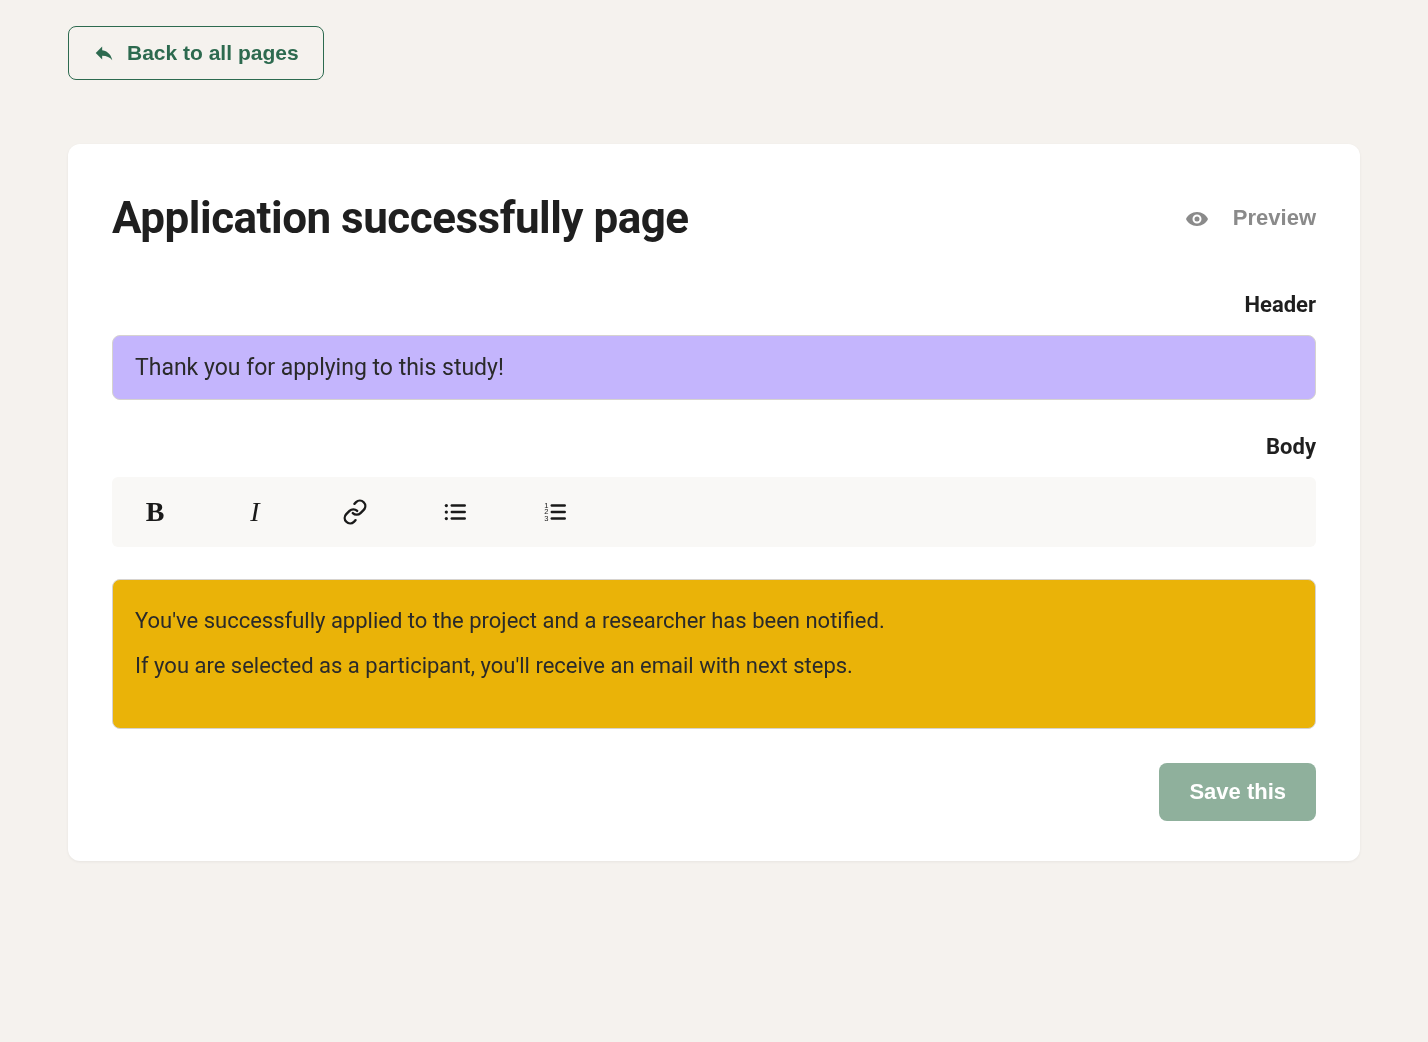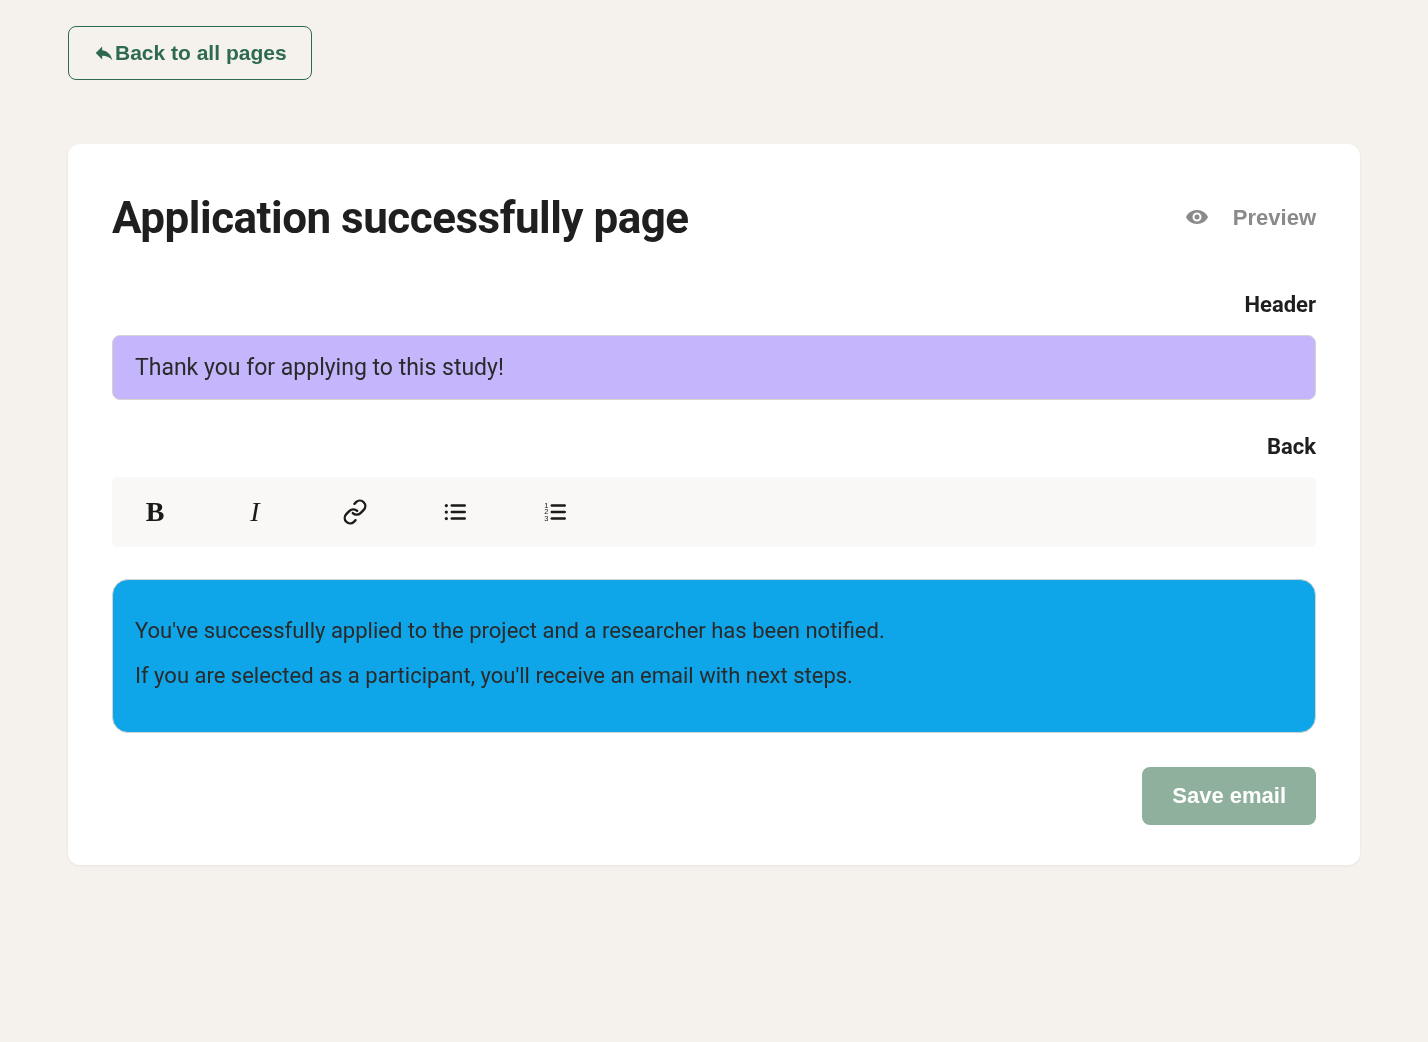--- a/index.html
+++ b/index.html
@@ -9,20 +9,21 @@
     }
     body {
       background: #f5f2ee;
       font-family: -apple-system, BlinkMacSystemFont, "Segoe UI", Roboto, Helvetica, Arial, sans-serif;
       padding: 26px 68px 60px 68px;
       color: #1a1a1a;
     }
     .back-link {
       display: inline-flex;
       align-items: center;
+      gap: 12px;
       border: 1.5px solid #2d6a4f;
       border-radius: 8px;
       padding: 14px 24px;
       color: #2d6a4f;
       background: transparent;
       font-weight: 700;
       font-size: 21px;
       cursor: pointer;
       text-decoration: none;
     }
@@ -45,21 +46,21 @@
       margin-bottom: 48px;
     }
     .page-title {
       font-size: 44px;
       font-weight: 700;
       color: #1f1f1f;
       letter-spacing: -0.5px;
     }
     .preview-btn {
       display: inline-flex;
-      align-items: flex-start;
+      align-items: flex-end;
       gap: 24px;
       color: #8a8a8a;
       font-weight: 700;
       font-size: 22px;
       background: none;
       border: none;
       cursor: pointer;
     }
     .preview-btn svg {
       width: 24px;
@@ -119,25 +120,25 @@
     }
     .italic-glyph {
       font-style: italic;
       font-size: 28px;
       font-family: Georgia, serif;
       font-weight: 500;
     }
     .editor-area {
       width: 100%;
       border: 1px solid #d6d3cf;
-      border-radius: 16px;
-      padding: 36px 22px;
+      border-radius: 8px;
+      padding: 26px 22px;
       font-size: 22px;
       color: #2a2a2a;
-      background: #0ea5e9;
+      background: #eab308;
       min-height: 150px;
       outline: none;
     }
     .editor-area p {
       margin: 0 0 14px 0;
       line-height: 1.4;
     }
     .editor-area p:last-child {
       margin-bottom: 4px;
     }
@@ -179,21 +180,21 @@
       <span>Preview</span>
     </button>
   </div>
 
   <div class="field-group">
     <label class="field-label">Header</label>
     <input type="text" class="text-input" value="Thank you for applying to this study!" style="">
   </div>
 
   <div class="field-group">
-    <label class="field-label">Back</label>
+    <label class="field-label">Body</label>
 
     <div class="toolbar">
       <button class="toolbar-btn">
         <span class="bold-glyph">B</span>
       </button>
       <button class="toolbar-btn">
         <span class="italic-glyph">I</span>
       </button>
       <button class="toolbar-btn">
         <svg viewBox="0 0 24 24" fill="none" stroke="currentColor" stroke-width="2.2" stroke-linecap="round" stroke-linejoin="round">
@@ -223,18 +224,18 @@
       </button>
     </div>
 
     <div class="editor-area" contenteditable="true" style="">
       <p>You've successfully applied to the project and a researcher has been notified.</p>
       <p>If you are selected as a participant, you'll receive an email with next steps.</p>
     </div>
   </div>
 
   <div class="actions">
-    <button class="save-btn">Save email</button>
+    <button class="save-btn">Save this</button>
   </div>
 </div>
 
 
 
 
 </body></html>

